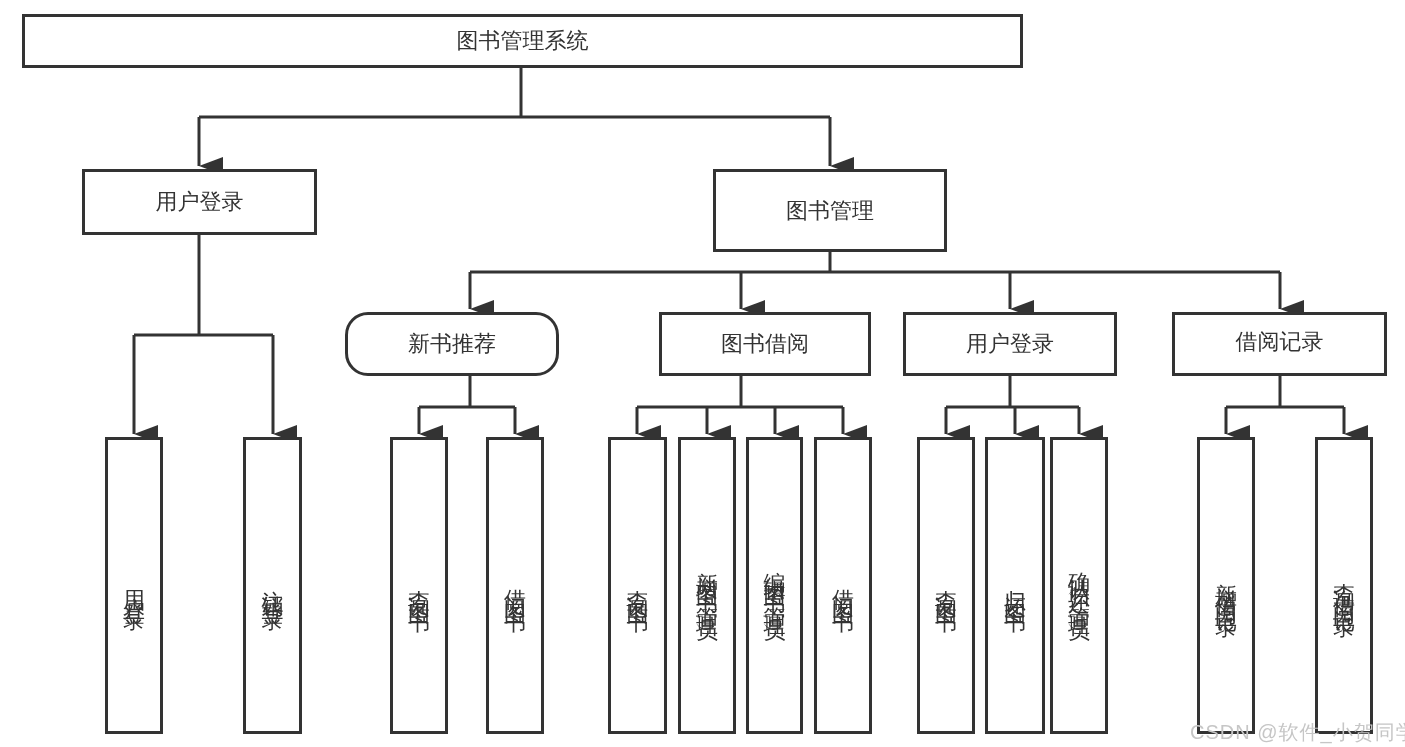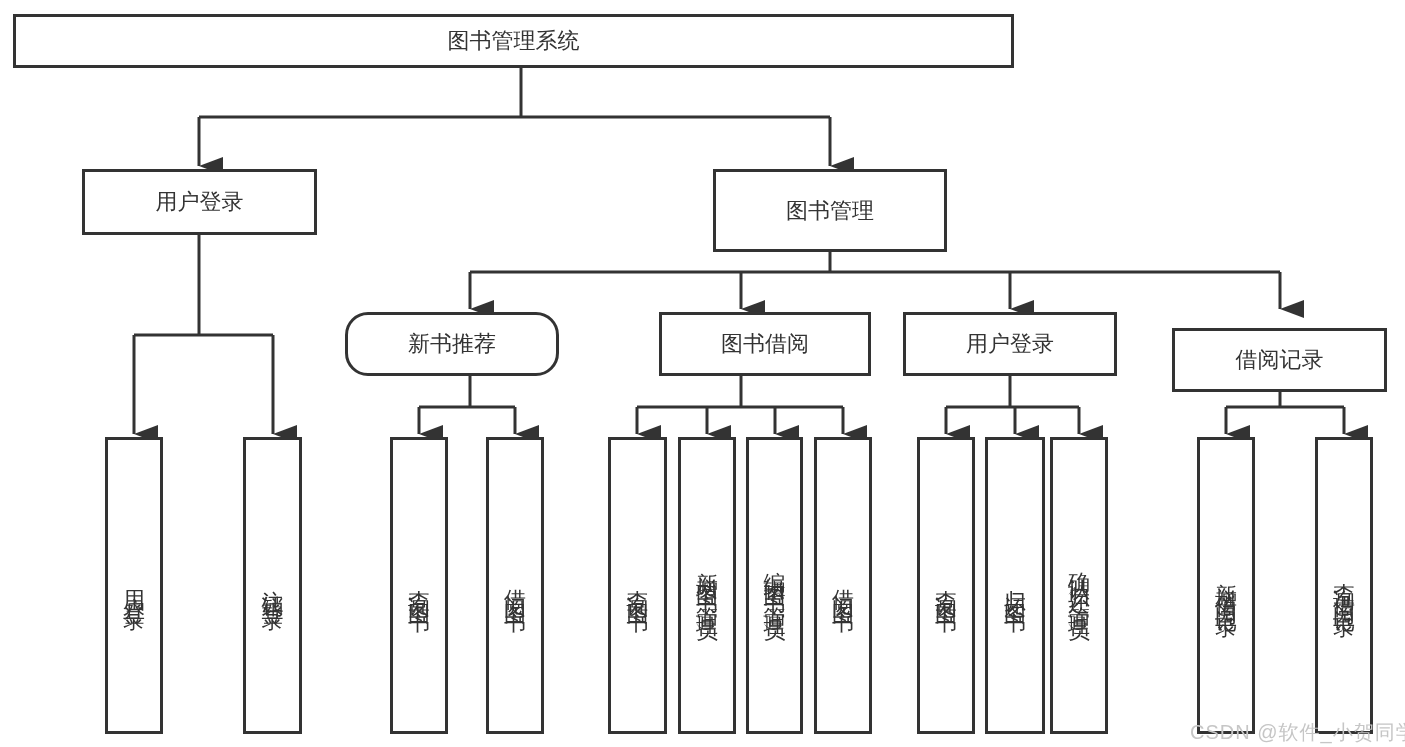--- a/index.html
+++ b/index.html
@@ -70,29 +70,29 @@
       <path d="M1015,407 L1015,434" marker-end="url(#ah)"></path>
       <path d="M1079,407 L1079,434" marker-end="url(#ah)"></path>
 
       <path d="M1280,376 L1280,407"></path>
       <path d="M1226,407 L1344,407"></path>
       <path d="M1226,407 L1226,434" marker-end="url(#ah)"></path>
       <path d="M1344,407 L1344,434" marker-end="url(#ah)"></path>
     </g>
   </svg>
 
-  <div class="box" style="left:13px;top:14px;width:1001px;height:54px;">图书管理系统</div>
+  <div class="box" style="left:22px;top:14px;width:1001px;height:54px;">图书管理系统</div>
 
   <div class="box" style="left:82px;top:169px;width:235px;height:66px;">用户登录</div>
   <div class="box" style="left:713px;top:169px;width:234px;height:83px;">图书管理</div>
 
   <div class="box" style="left:345px;top:312px;width:214px;height:64px;border-radius:23px;">新书推荐</div>
   <div class="box" style="left:635px;top:312px;width:212px;height:64px;margin-left:24px;">图书借阅</div>
   <div class="box" style="left:903px;top:312px;width:214px;height:64px;">用户登录</div>
-  <div class="box" style="left:1172px;top:328px;width:215px;height:64px;">借阅记录</div>
+  <div class="box" style="left:1172px;top:312px;width:215px;height:64px;font-family:Liberation Mono, monospace;">借阅记录</div>
 
   <div class="box vert" style="left:105px;top:437px;width:58px;height:297px;">用户登录</div>
   <div class="box vert" style="left:243px;top:437px;width:59px;height:297px;">注销登录</div>
 
   <div class="box vert" style="left:390px;top:437px;width:58px;height:297px;">查询图书</div>
   <div class="box vert" style="left:486px;top:437px;width:58px;height:297px;">借阅图书</div>
 
   <div class="box vert" style="left:608px;top:437px;width:59px;height:297px;">查询图书</div>
   <div class="box vert" style="left:678px;top:437px;width:58px;height:297px;">新增图书（管理员）</div>
   <div class="box vert" style="left:746px;top:437px;width:57px;height:297px;">编辑图书（管理员）</div>

